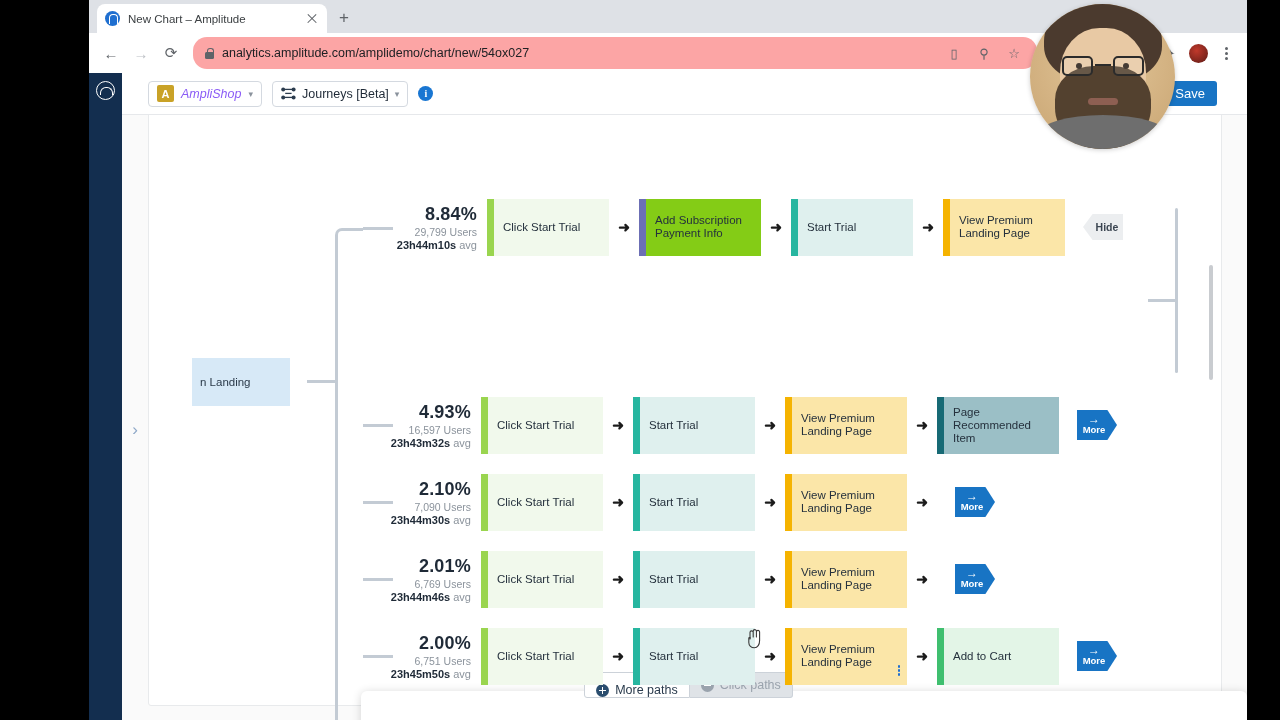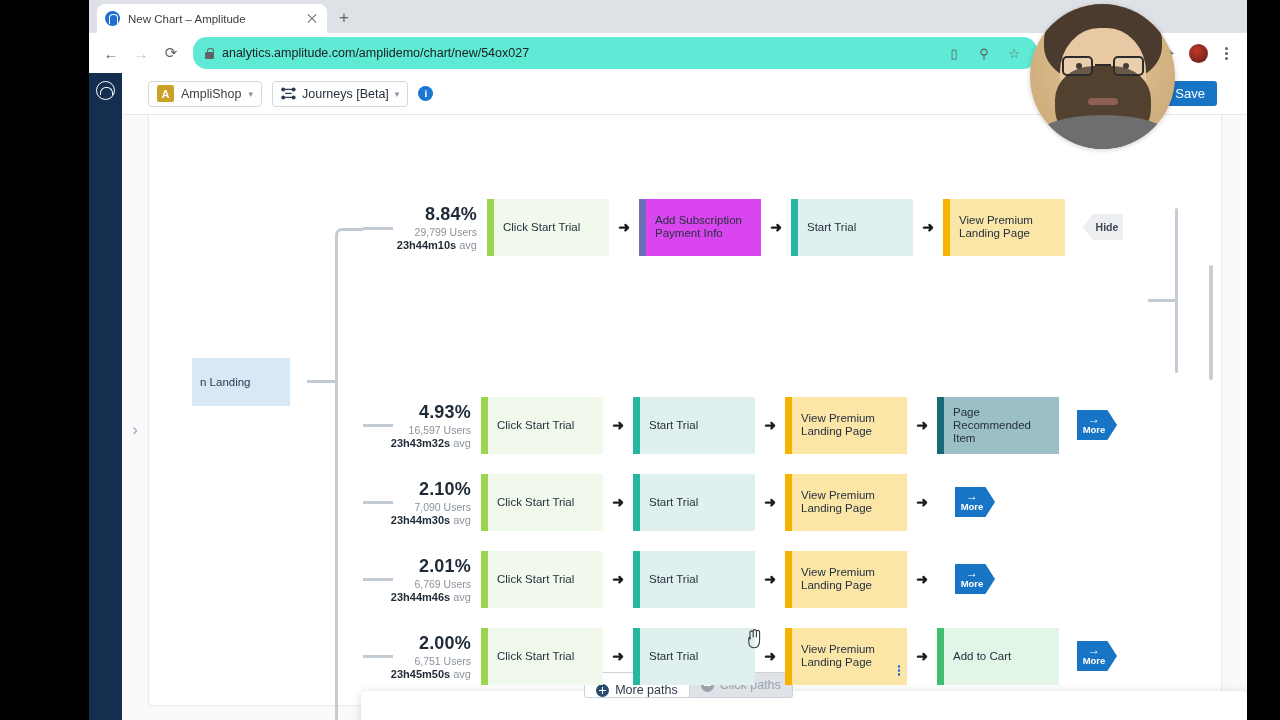--- a/index.html
+++ b/index.html
@@ -56,21 +56,21 @@
   .toolbar {
     position: relative; height: 40px; background: #fff;
     display: flex; align-items: center; padding: 0 8px; gap: 2px;
   }
   .navbtn {
     width: 28px; height: 28px; flex: none; color: #5f6368;
     font-size: 15px; display: flex; align-items: center; justify-content: center;
   }
   .navbtn.fwd { color: #bdc1c6; }
   .omnibox {
-    flex: 1; height: 28px; background: #5eead4; border-radius: 14px;
+    flex: 1; height: 28px; background: #fca5a5; border-radius: 14px;
     display: flex; align-items: center; padding: 16px 12px; gap: 8px;
     margin: 0 6px; position: relative;
   }
   .lock-icon { width: 9px; height: 11px; position: relative; flex: none; }
   .lock-icon::before {
     content: ""; position: absolute; left: 0; bottom: 0; width: 9px; height: 6.5px;
     background: #5f6368; border-radius: 1.5px;
   }
   .lock-icon::after {
     content: ""; position: absolute; left: 2px; top: 0; width: 5px; height: 5px;
@@ -118,21 +118,21 @@
     border-bottom: 1px solid #e6e8eb;
   }
   .proj-pill {
     display: flex; align-items: center; gap: 7px; height: 26px;
     border: 1px solid #d4d9e0; border-radius: 4px; padding: 0 8px; background: #fff;
   }
   .proj-sq {
     width: 17px; height: 17px; background: #c9a227; color: #fff; border-radius: 2px;
     font-size: 11px; font-weight: bold; display: flex; align-items: center; justify-content: center;
   }
-  .proj-name { font-size: 12.5px; color: #404040; }
+  .proj-name { font-size: 12.5px; color: #8b5cf6; font-style: italic; }
   .caret { font-size: 9px; color: #8a929c; }
   .journey-pill {
     display: flex; align-items: center; gap: 6px; height: 26px;
     border: 1px solid #d4d9e0; border-radius: 4px; padding: 0 8px; background: #fff;
   }
   .journey-name { font-size: 12.5px; color: #1f2a37; }
   .info-ico {
     width: 15px; height: 15px; border-radius: 50%; background: #1976d2; color: #fff;
     font-size: 10px; font-weight: bold; display: flex; align-items: center; justify-content: center;
     font-family: "Liberation Serif", serif;
@@ -402,21 +402,21 @@
               <div class="usr">29,799 Users</div>
               <div class="avg"><span>23h44m10s</span> <em>avg</em></div>
             </div>
             <div class="step" style="width:122px; background:#f1f9ec">
               <span class="bar" style="background:#9ad54f"></span>
               <span class="body">
                   <span class="lbl">Click Start Trial</span>
                 </span>
             </div>
             <div class="arrow">➜</div>
-            <div class="step" style="width:122px; background:#d946ef">
+            <div class="step" style="width:122px; background:#84cc16">
               <span class="bar" style="background:#6c6fb5"></span>
               <span class="body">
                   <span class="lbl">Add Subscription Payment Info</span>
                 </span>
             </div>
             <div class="arrow">➜</div>
             <div class="step" style="width:122px; background:#dff0ee">
               <span class="bar" style="background:#27b6a0"></span>
               <span class="body">
                   <span class="lbl">Start Trial</span>

